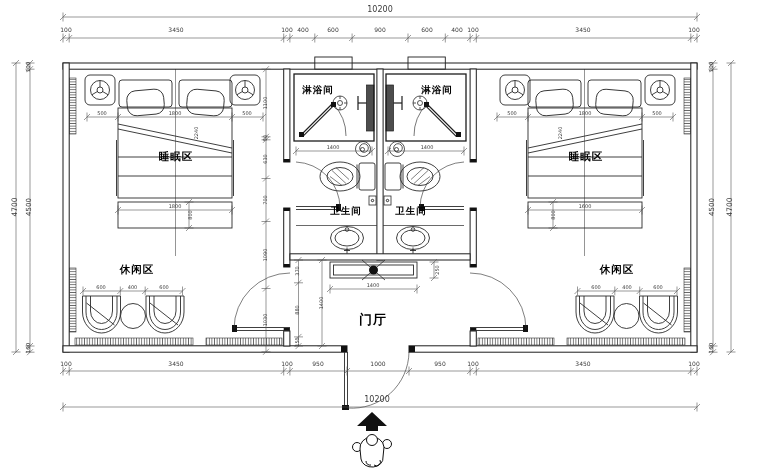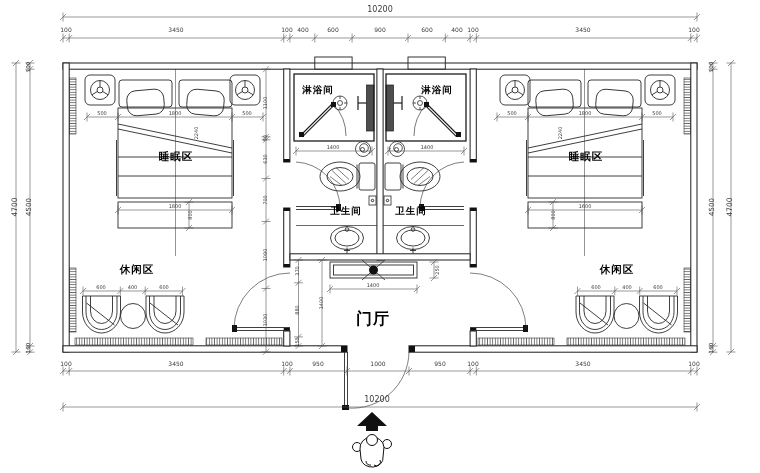--- a/index.html
+++ b/index.html
@@ -455,21 +455,21 @@
 
 <div id="labels">
   <div class="lbl room" style="left:176px;top:156px;">睡眠区</div>
   <div class="lbl room" style="left:586px;top:156px;">睡眠区</div>
   <div class="lbl room" style="left:137px;top:269px;">休闲区</div>
   <div class="lbl room" style="left:617px;top:269px;">休闲区</div>
   <div class="lbl room" style="left:318px;top:90px;font-size:9.5px;">淋浴间</div>
   <div class="lbl room" style="left:437px;top:90px;font-size:9.5px;">淋浴间</div>
   <div class="lbl room" style="left:346px;top:211px;font-size:9.5px;">卫生间</div>
   <div class="lbl room" style="left:411px;top:211px;font-size:9.5px;">卫生间</div>
-  <div class="lbl room" style="left:373px;top:319px;font-size:16px;">门厅</div>
+  <div class="lbl room" style="left:373px;top:319px;font-size:13px;">门厅</div>
 <div class="lbl" style="left: 380px; top: 9.5px; font-size: 8px;">10200</div>
       <div class="lbl" style="left: 66px; top: 30px; font-size: 6px;">100</div>
       <div class="lbl" style="left: 176px; top: 30px; font-size: 6px;">3450</div>
       <div class="lbl" style="left: 287px; top: 30px; font-size: 6px;">100</div>
       <div class="lbl" style="left: 303px; top: 30px; font-size: 6px;">400</div>
       <div class="lbl" style="left: 333px; top: 30px; font-size: 6px;">600</div>
       <div class="lbl" style="left: 380px; top: 30px; font-size: 6px;">900</div>
       <div class="lbl" style="left: 427px; top: 30px; font-size: 6px;">600</div>
       <div class="lbl" style="left: 457px; top: 30px; font-size: 6px;">400</div>
       <div class="lbl" style="left: 473px; top: 30px; font-size: 6px;">100</div>

